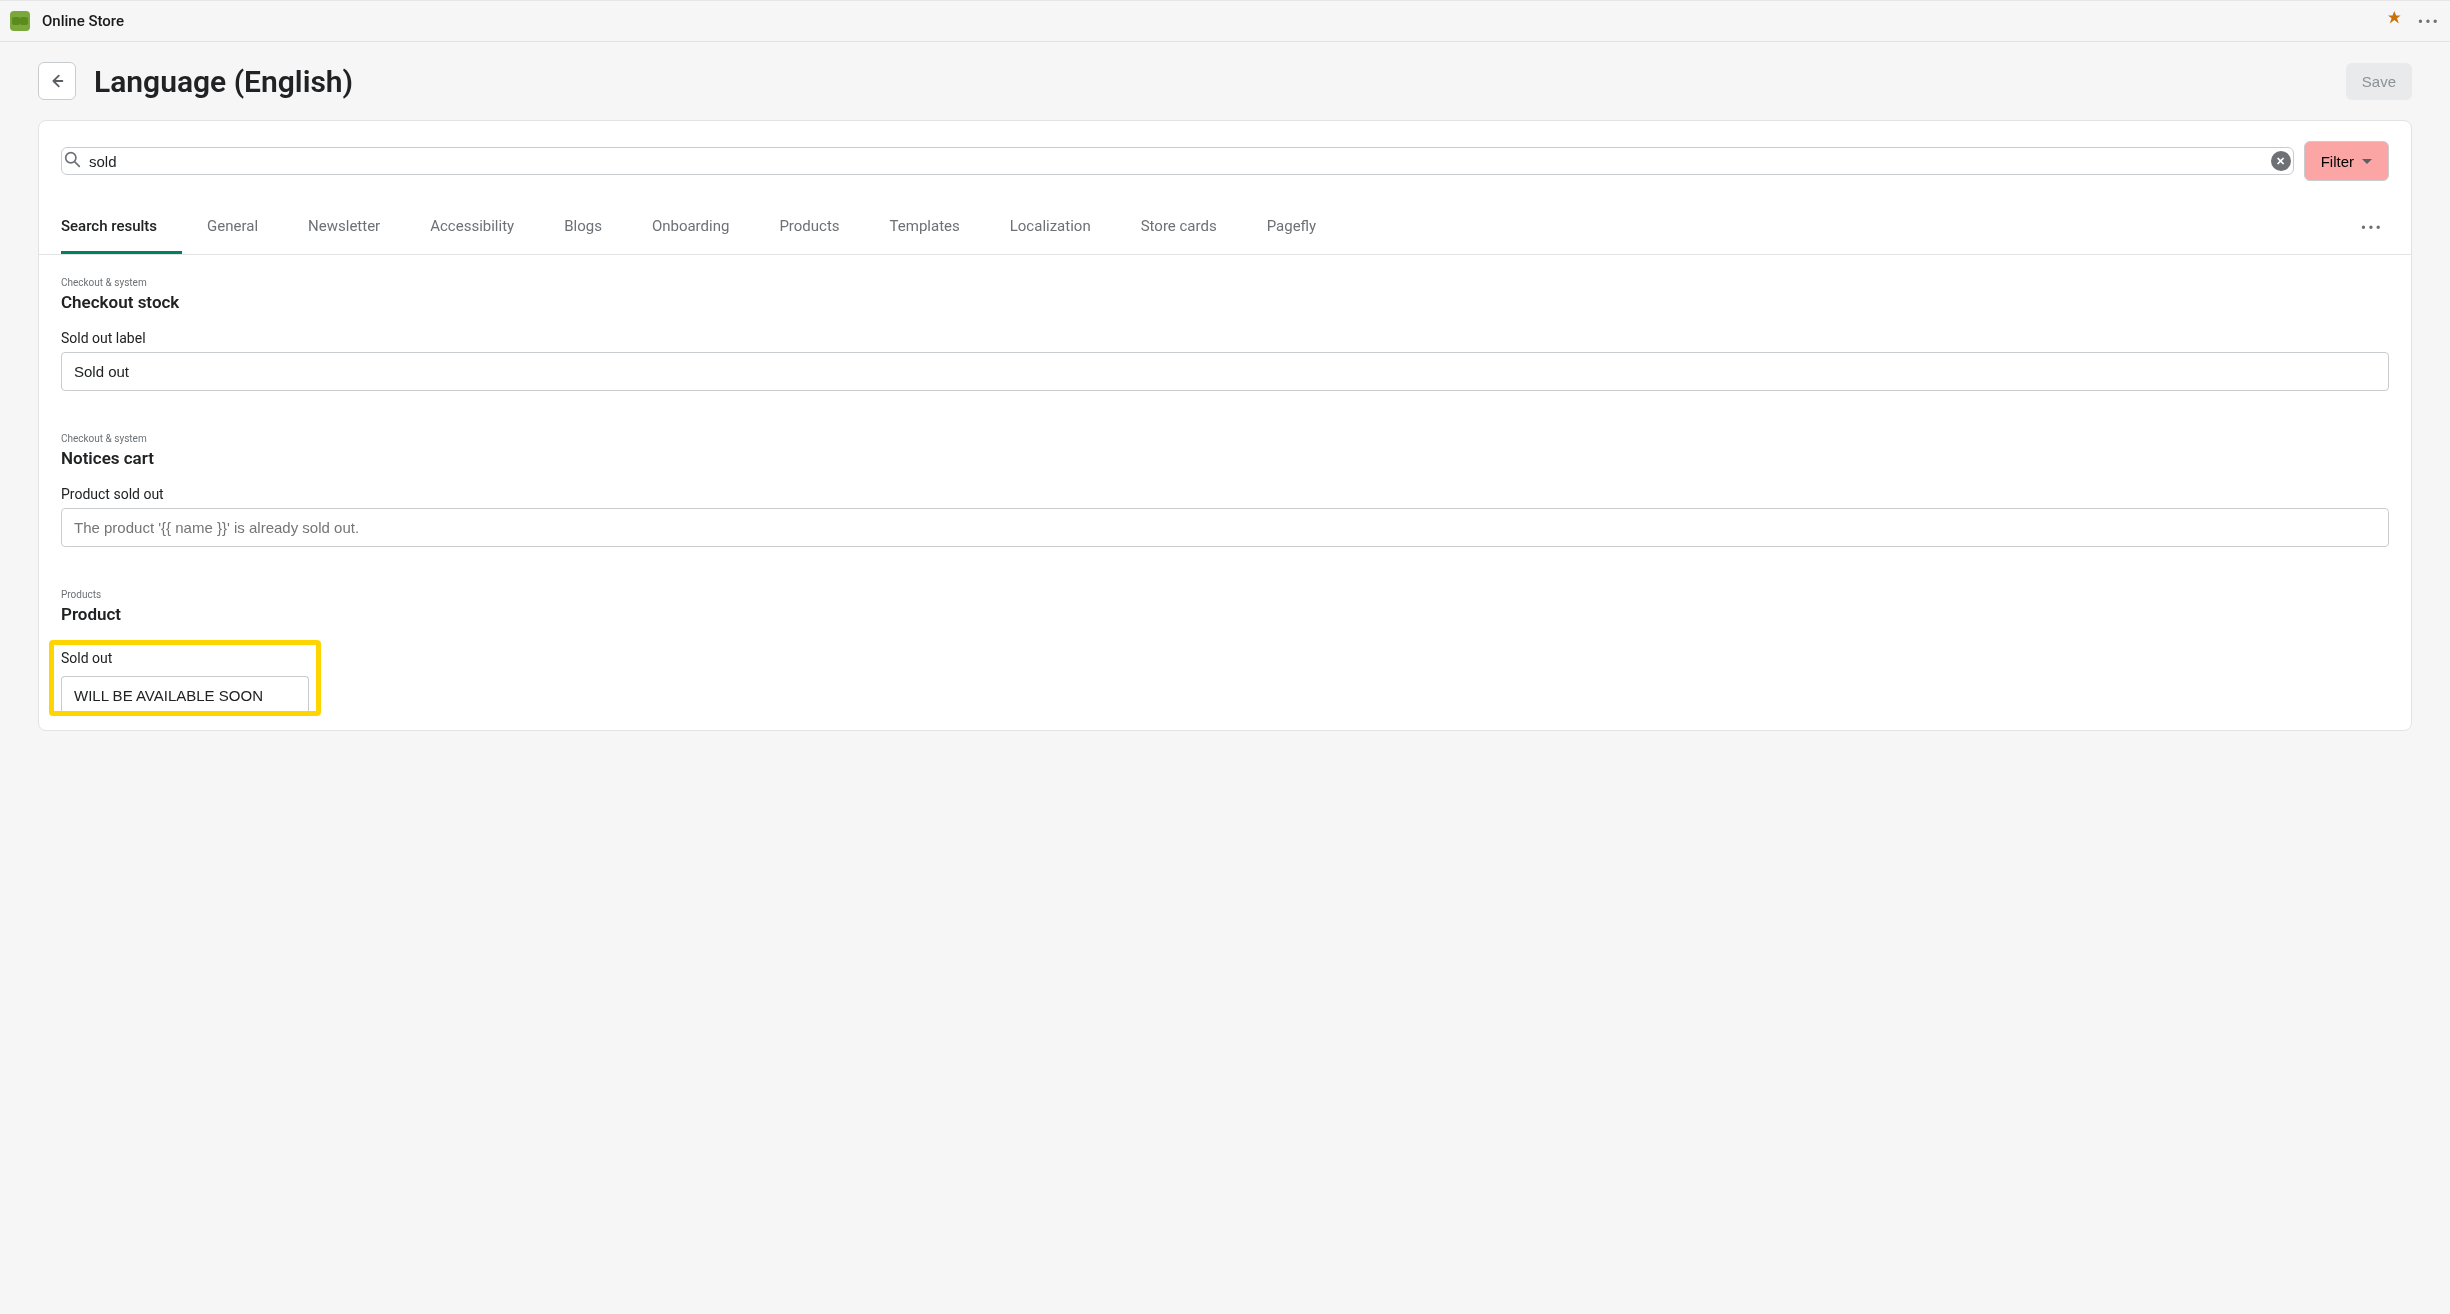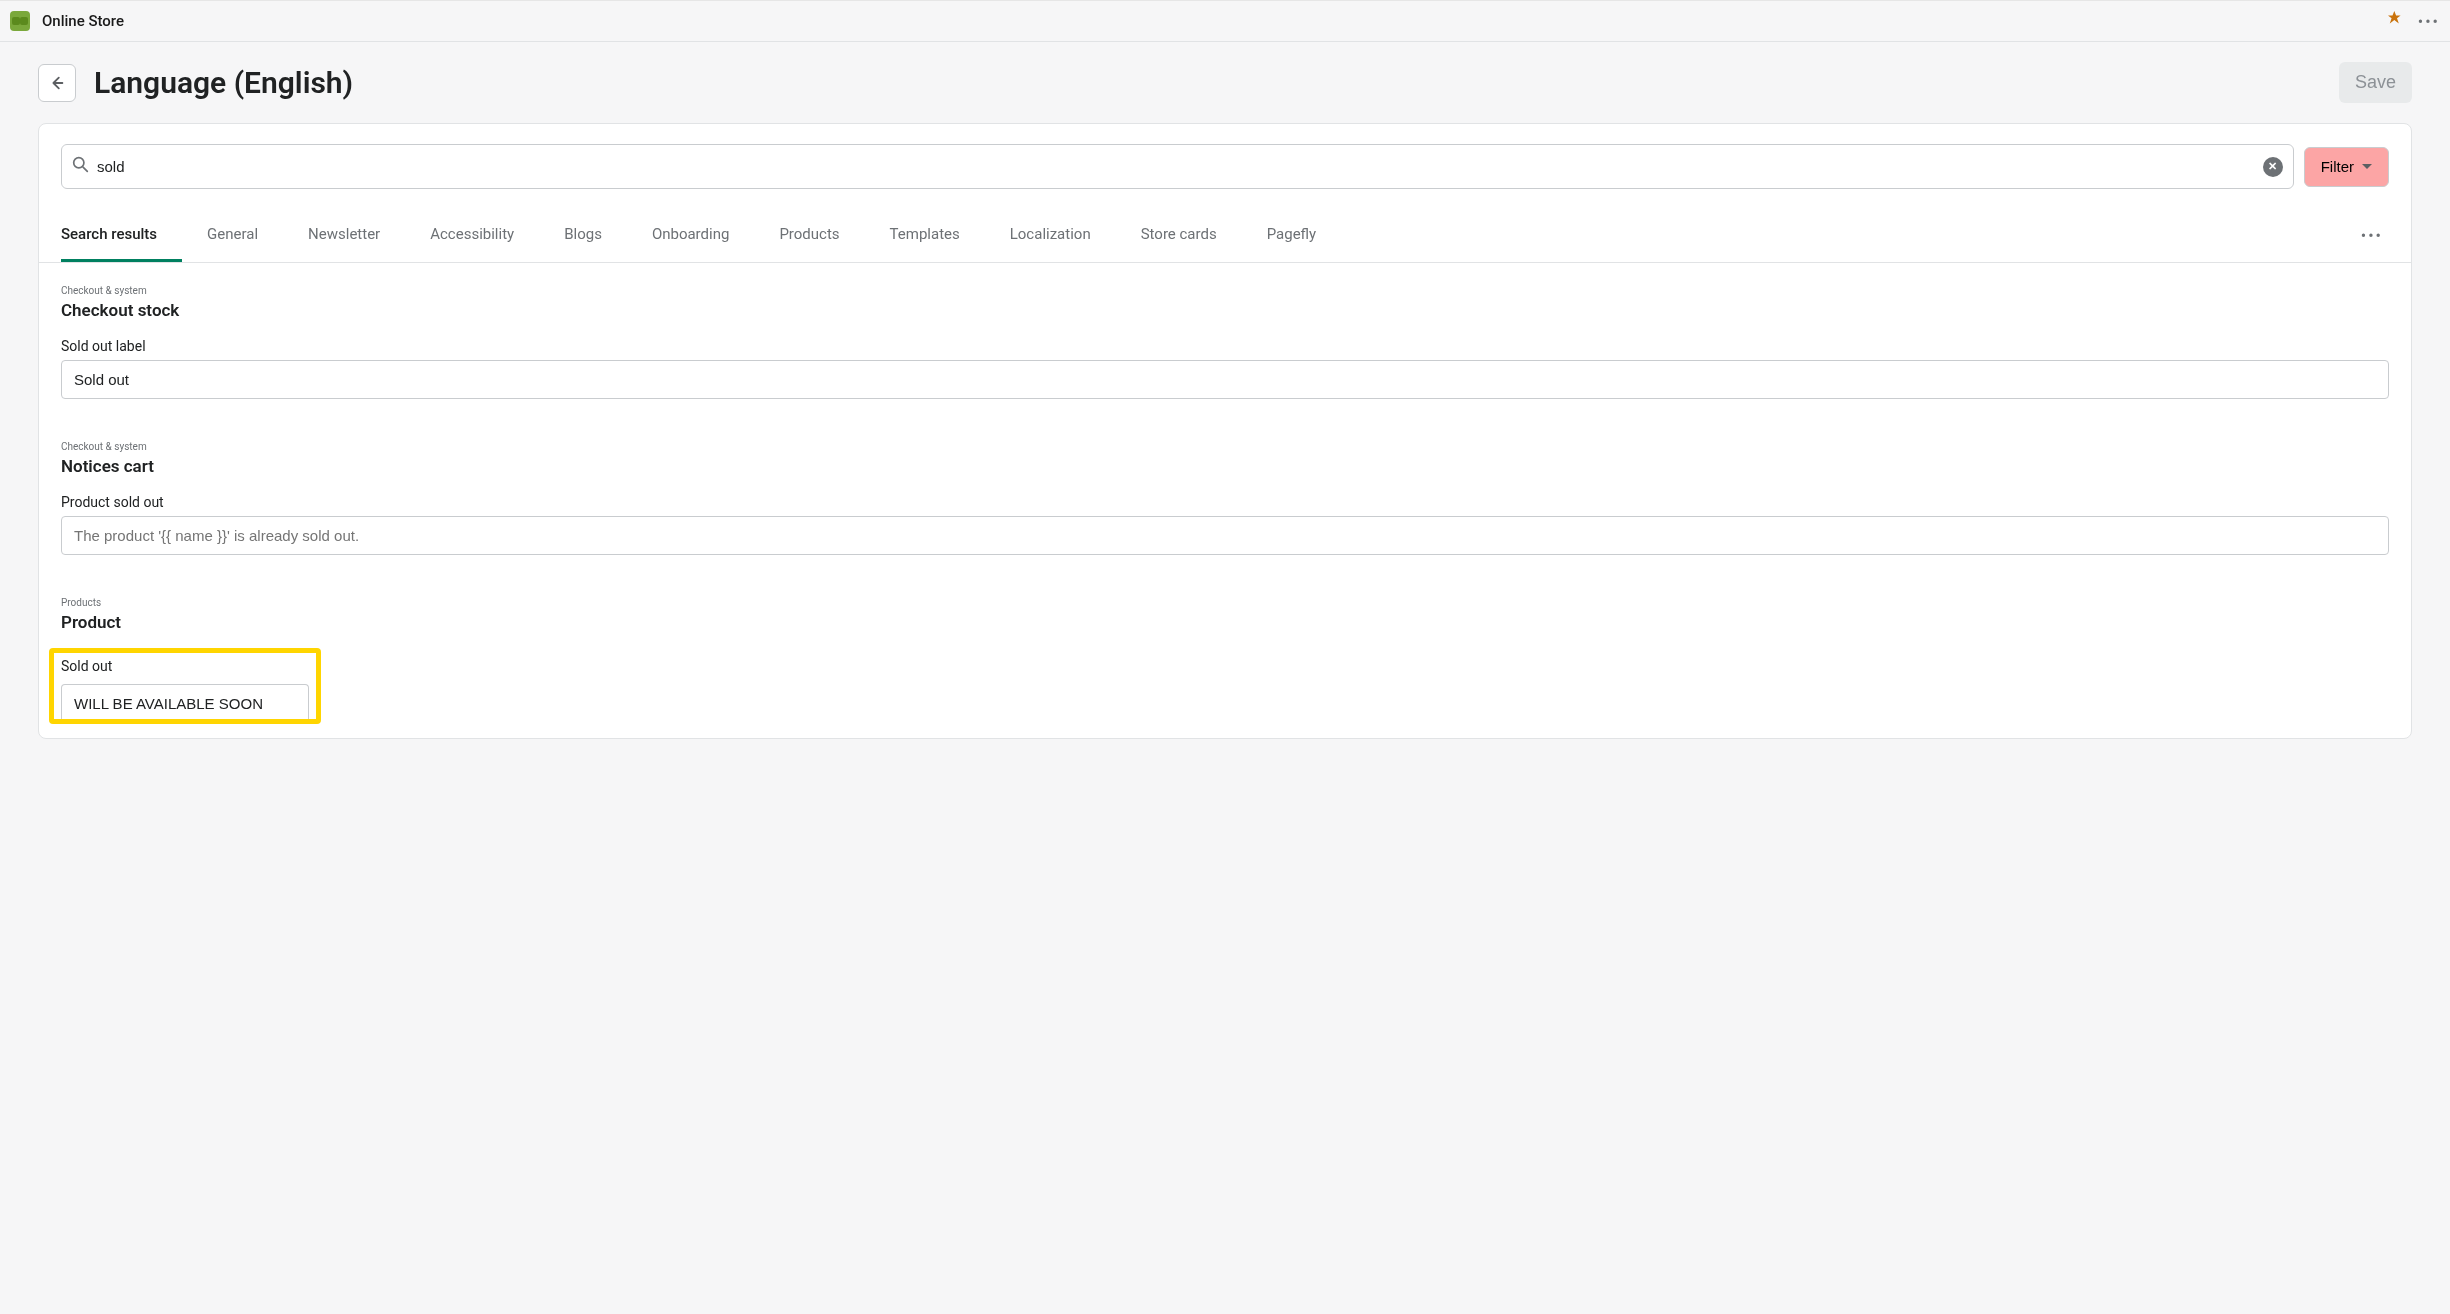--- a/index.html
+++ b/index.html
@@ -57,21 +57,21 @@
     color: #5c5f62;
     font-size: 18px;
   }
   .page-title { font-size: 30px; font-weight: 600; }
   .save-btn {
     background: #e8eaeb;
     color: #8c9196;
     border: none;
     border-radius: 6px;
     padding: 10px 16px;
-    font-size: 18px;
+    font-size: 15px;
     font-weight: 500;
   }
 
   .card {
     background: #fff;
     border: 1px solid #e1e3e5;
     border-radius: 8px;
     margin: 0 38px 24px 38px;
     overflow: hidden;
   }
@@ -81,22 +81,22 @@
     gap: 10px;
     padding: 20px 22px;
     align-items: center;
   }
   .search-box {
     flex: 1;
     display: flex;
     align-items: center;
     border: 1px solid #c9cccf;
     border-radius: 6px;
-    padding: 0 10px;
-    height: 45px;
+    padding: 0 2px;
+    height: 28px;
     background: #fff;
   }
   .search-box input {
     flex: 1;
     border: none;
     outline: none;
     font-size: 15px;
     padding: 0 8px;
     background: transparent;
     color: #202223;

